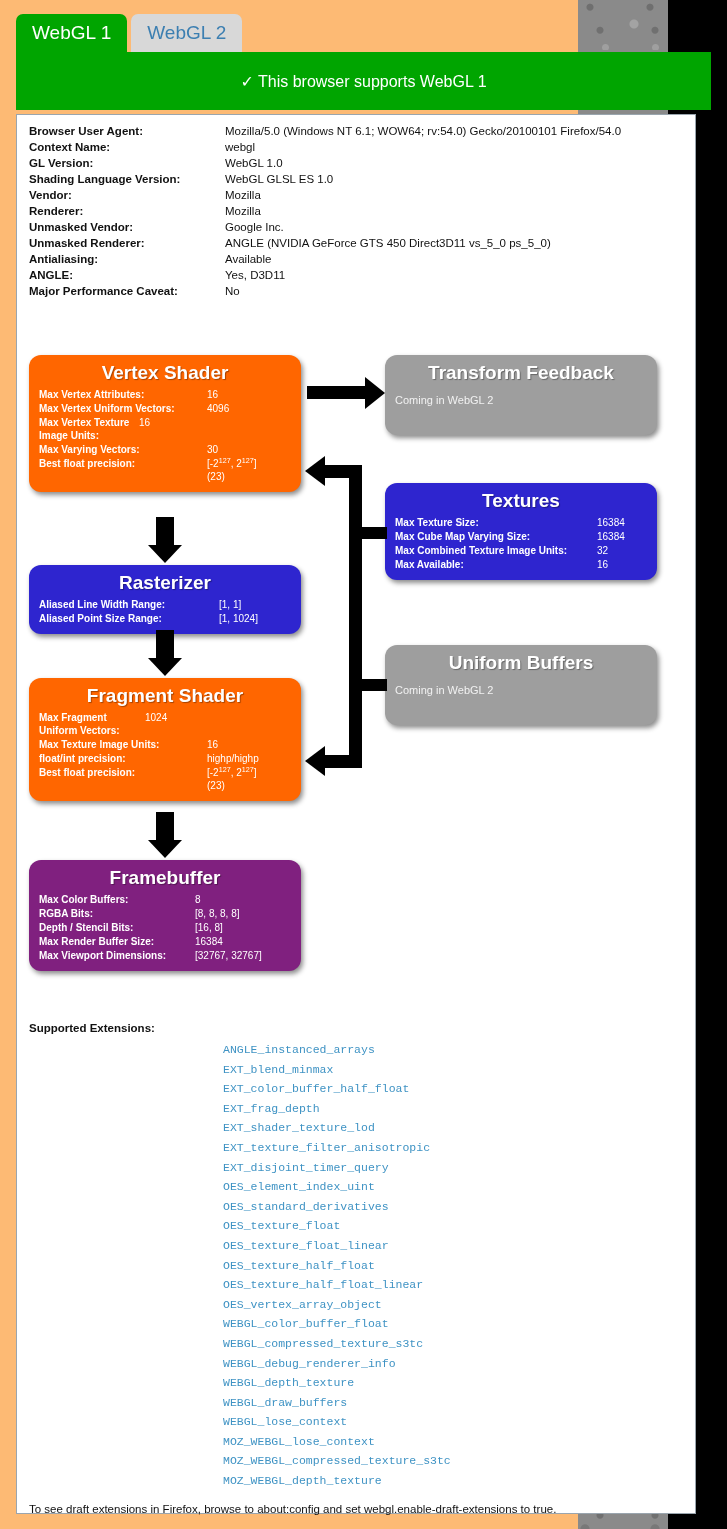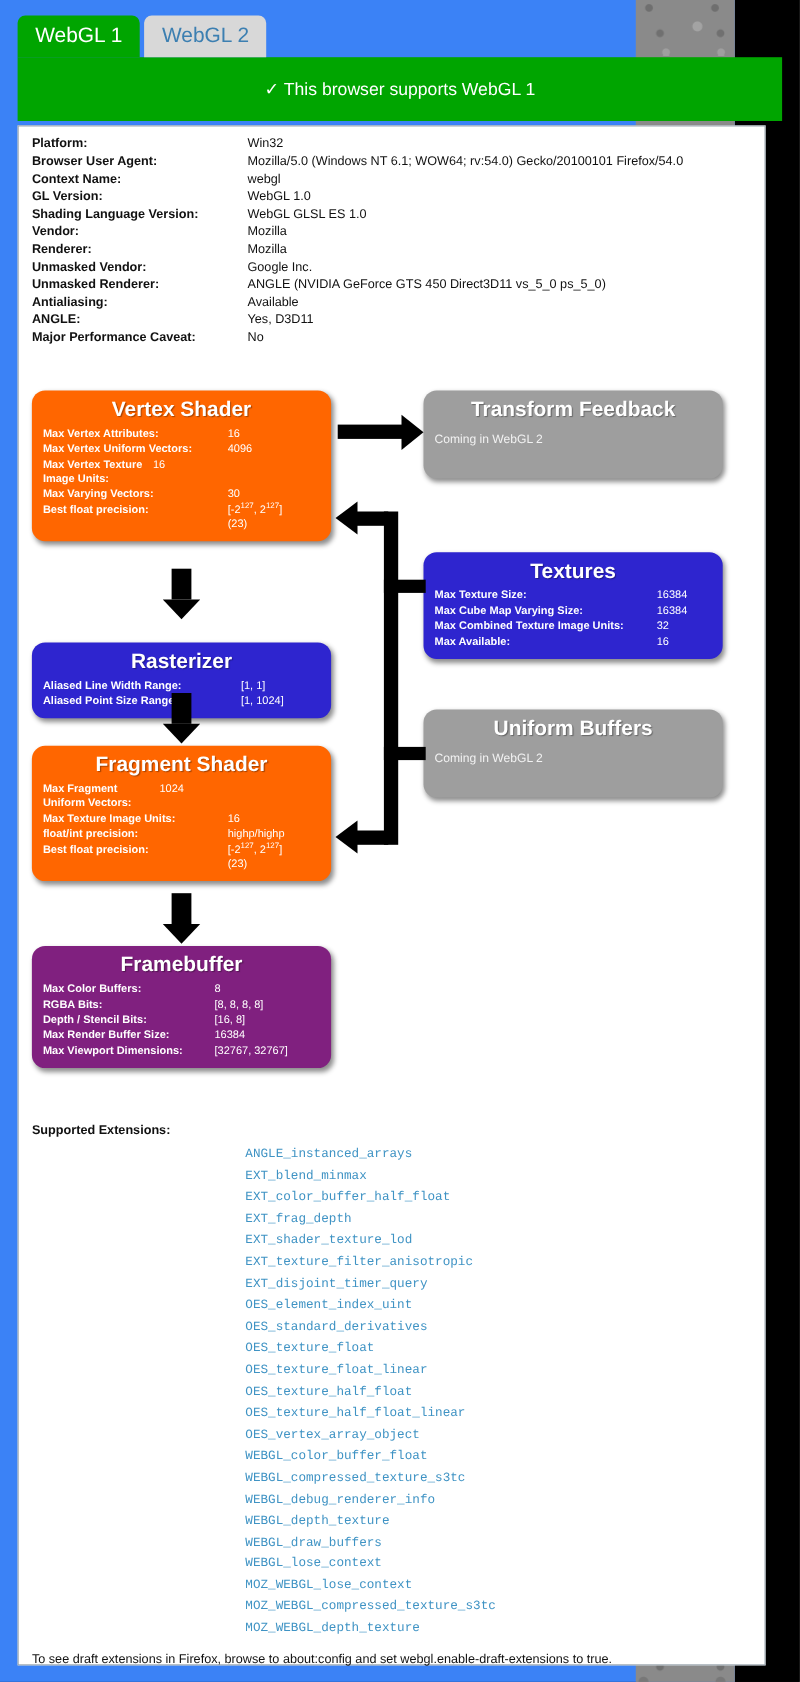--- a/index.html
+++ b/index.html
@@ -6,21 +6,21 @@
   html, body {
     margin: 0; padding: 0;
     width: 727px; height: 1529px;
     font-family: "Liberation Sans", sans-serif;
     background: #000;
     overflow: hidden;
   }
   .page {
     position: relative;
     width: 668px; height: 1529px;
-    background: #3b82f6;
+    background: #fdba74;
   }
   
   .bg-texture {
     position: absolute;
     top: 0; right: 0;
     width: 90px; height: 1529px;
     background-color: #8a8a8a;
     background-image:
       radial-gradient(circle at 20% 12%, #6f6f6f 0 3px, transparent 4px),
       radial-gradient(circle at 70% 30%, #a3a3a3 0 4px, transparent 5px),
@@ -112,21 +112,21 @@
   .row .lbl { font-weight: bold; flex: 1 1 auto; padding-right: 6px; }
   .row .val { font-weight: normal; text-align: left; flex: 0 0 auto; }
   .coming {
     text-align: left;
     font-size: 11px;
     color: #f2f2f2;
     margin-top: 10px;
     margin-bottom: 4px;
   }
   .orange { background: #FF6600; }
-  .blue   { background: #2E25CF; margin-top: 19px; }
+  .blue   { background: #2E25CF; }
   .purple { background: #80207F; }
   .grey   { background: #9e9e9e; }
 
   
   #n-vertex    { left: 12px;  top: 0px;   width: 272px; }
   #n-transform { left: 368px; top: 0px;   width: 272px; height: 80px; }
   #n-textures  { left: 368px; top: 128px; width: 272px; }
   #n-raster    { left: 12px;  top: 210px; width: 272px; }
   #n-uniform   { left: 368px; top: 290px; width: 272px; height: 80px; }
   #n-fragment  { left: 12px;  top: 323px; width: 272px; }
@@ -215,24 +215,20 @@
     <div class="tab active">WebGL 1</div>
     <div class="tab inactive">WebGL 2</div>
   </div>
 
   <div class="banner">✓ This browser supports WebGL 1</div>
 
   <div class="panel">
 
     <table class="info">
       <tbody>
-        <tr>
-          <td class="k">Platform:</td>
-          <td class="v">Win32</td>
-        </tr>
         <tr>
           <td class="k">Browser User Agent:</td>
           <td class="v">Mozilla/5.0 (Windows NT 6.1; WOW64; rv:54.0) Gecko/20100101 Firefox/54.0</td>
         </tr>
         <tr>
           <td class="k">Context Name:</td>
           <td class="v">webgl</td>
         </tr>
         <tr>
           <td class="k">GL Version:</td>

